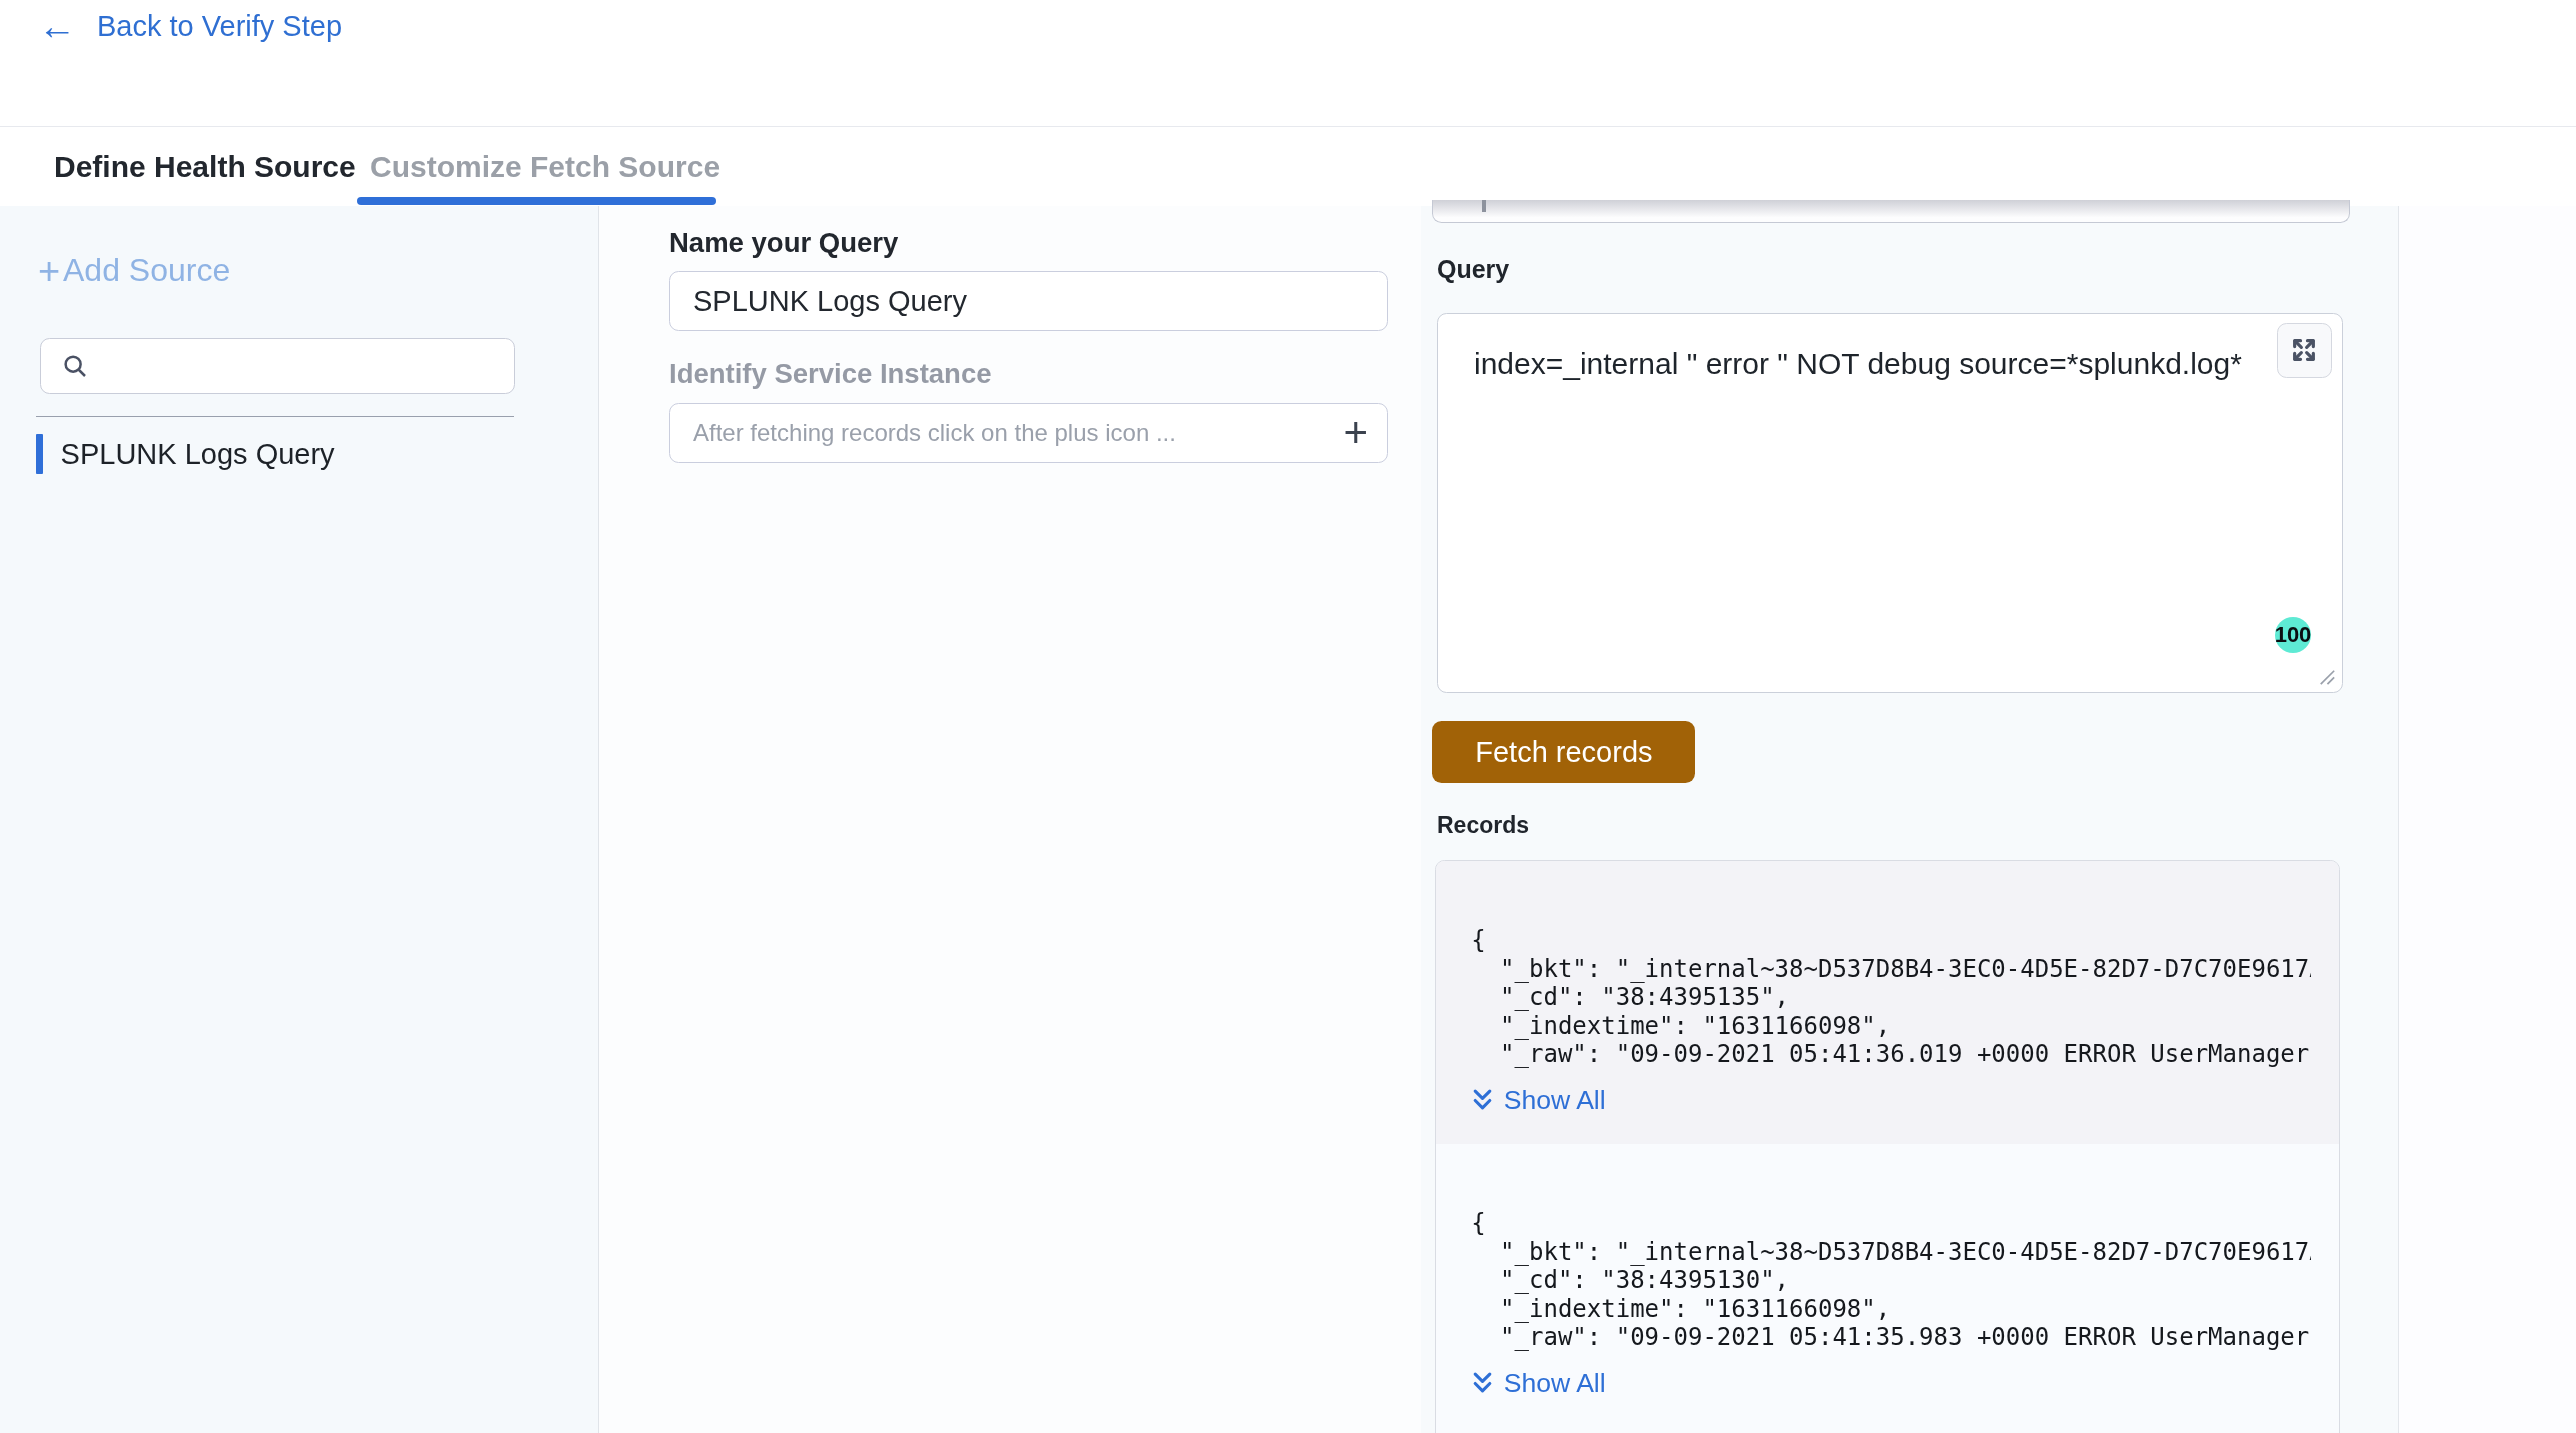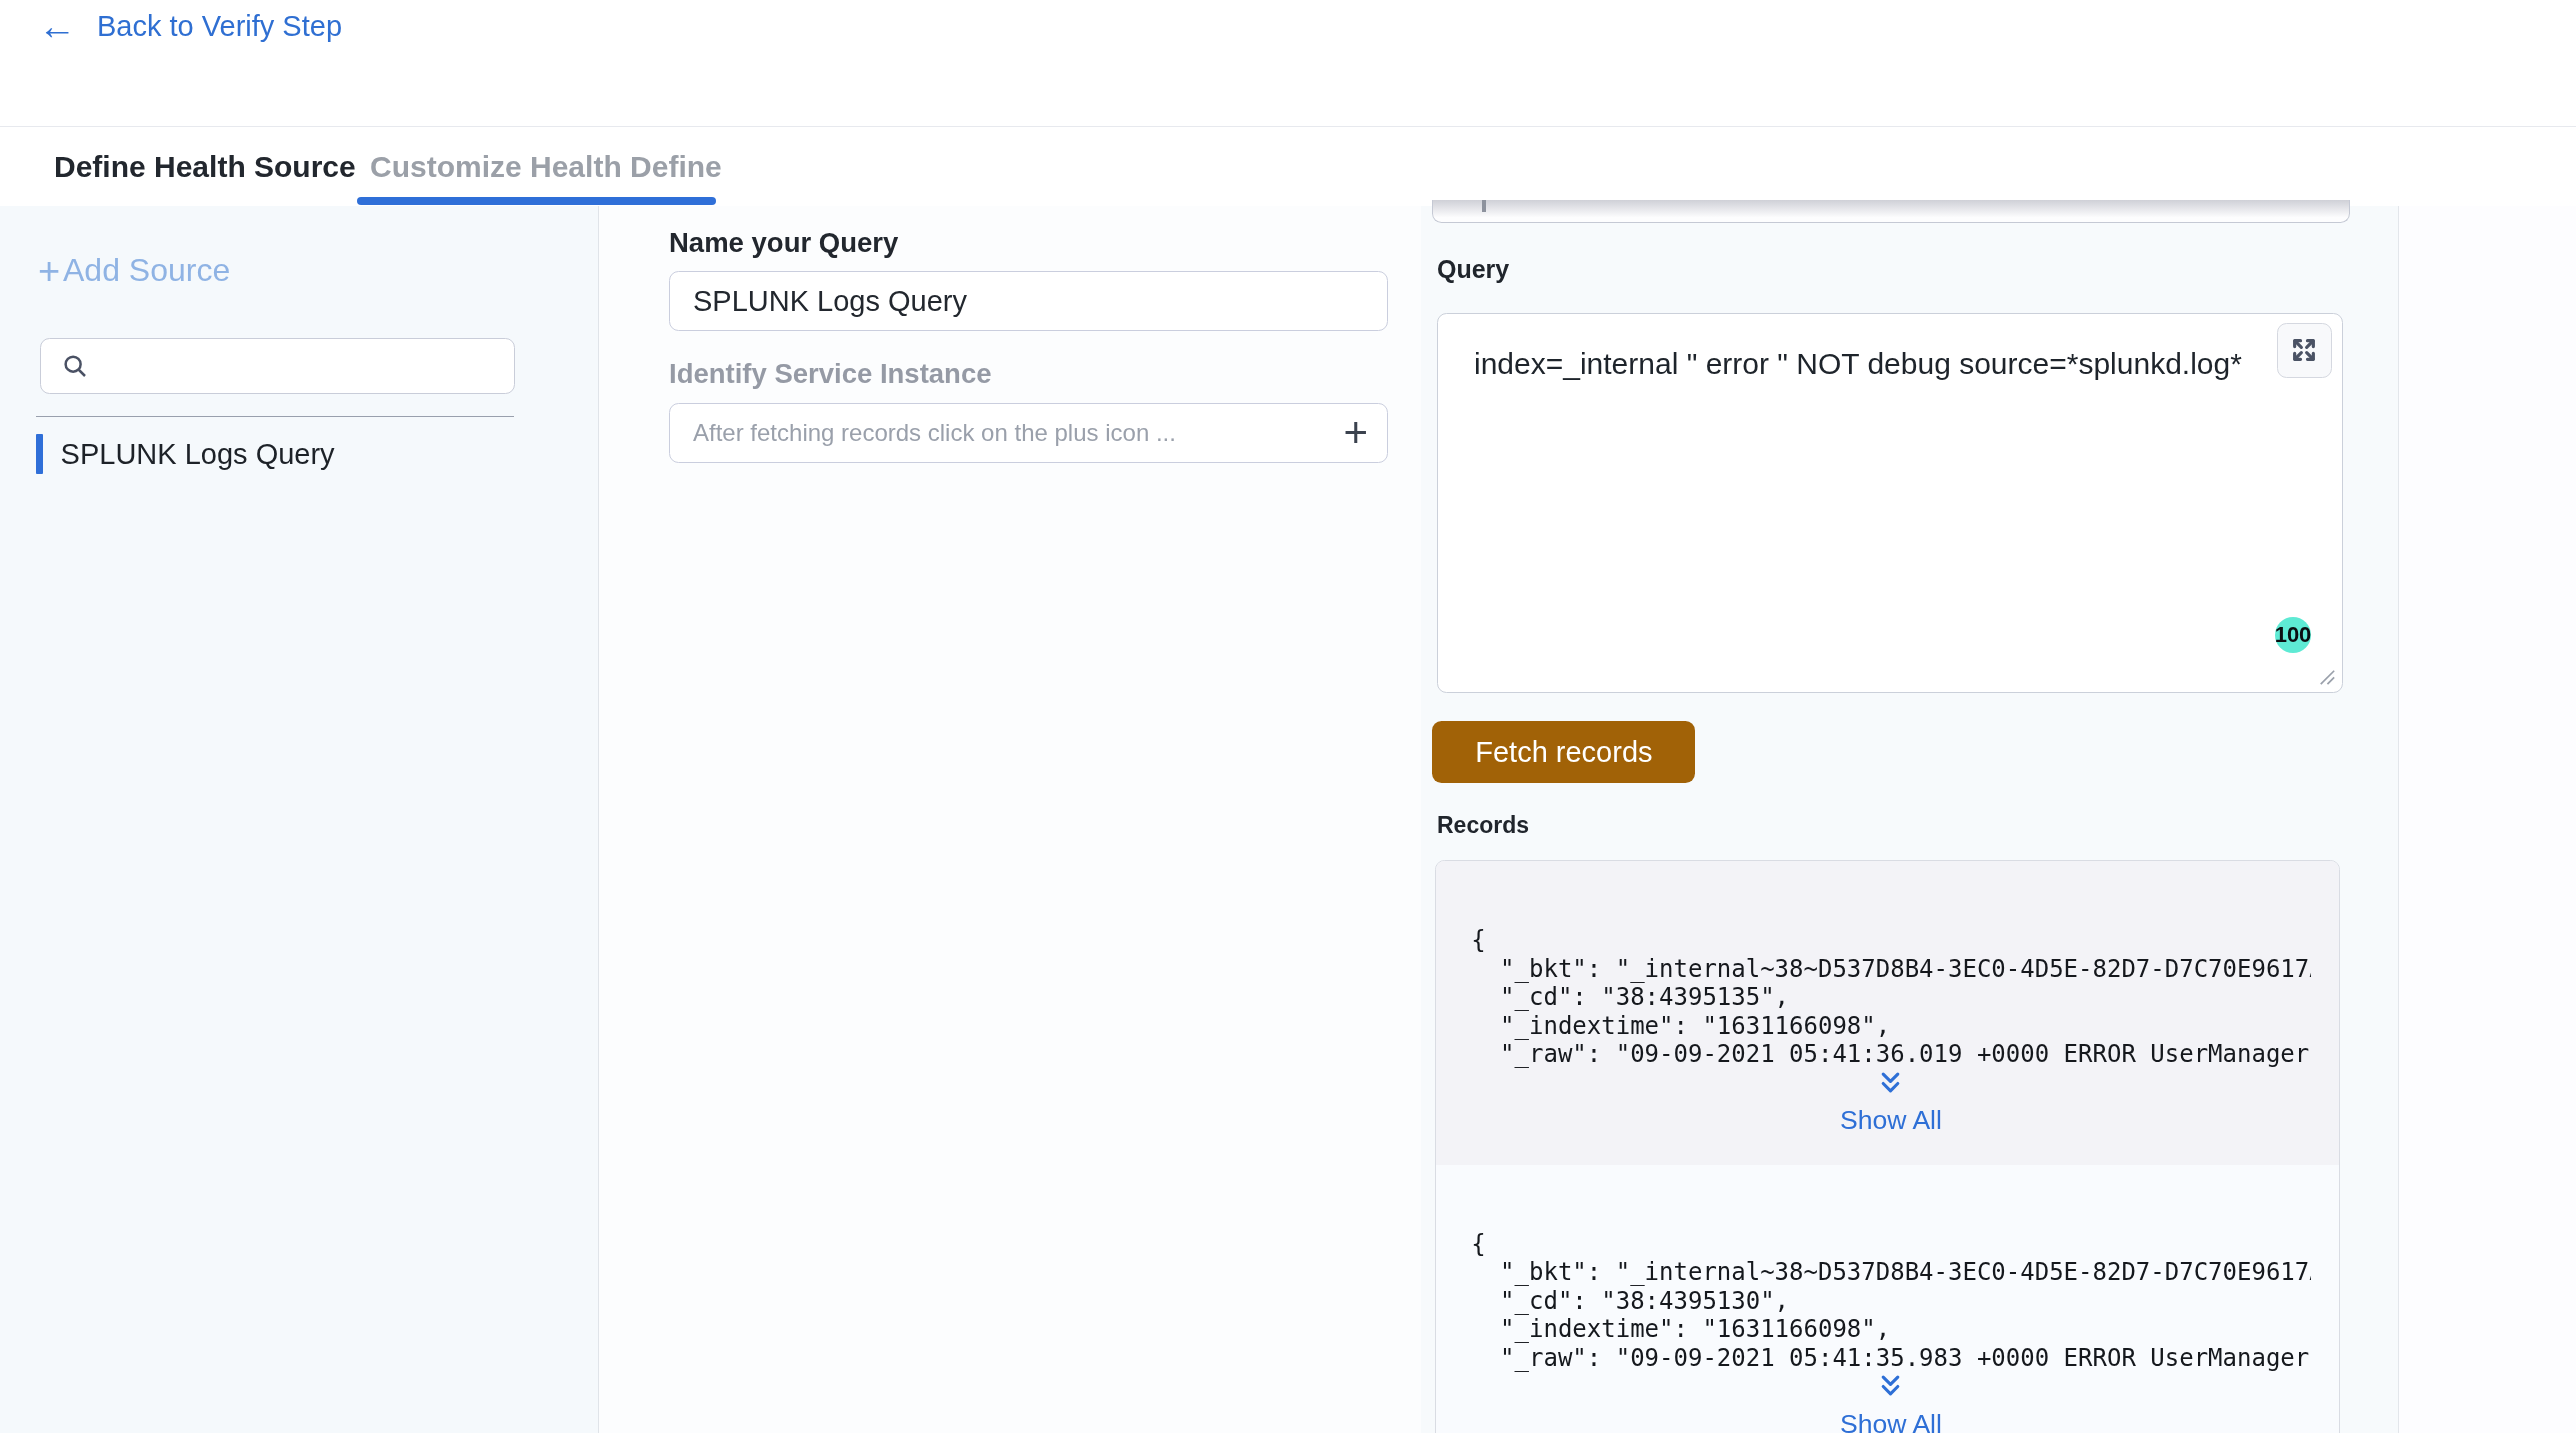--- a/index.html
+++ b/index.html
@@ -78,39 +78,39 @@
   .fetch-btn { position:absolute; left:11.4px; top:515px; width:263px; height:62px; background:#a16207;
     border:none; border-radius:9.5px; color:#ffffff; font-size:29px; font-weight:500;
     font-family:"Liberation Sans",sans-serif; cursor:pointer; }
   .lbl-records { position:absolute; left:16px; top:606px; font-size:23px; font-weight:600; color:#20252c; }
   .records-panel { position:absolute; left:14.2px; top:654px; width:905px; height:797px;
     border:1.9px solid #d9dce3; border-radius:9.5px; background:#f9fbfe; overflow:hidden; }
   .record-card { width:100%; padding:65px 28.5px 0 35px; }
   .record-card.odd { background:#f3f3f7; }
   .record-card .json-line { font-family:"DejaVu Sans Mono", monospace; font-size:24px; line-height:28.5px;
     color:#15181d; white-space:pre; overflow:hidden; }
-  .show-all { display:flex; align-items:center; gap:9.5px; margin-top:2px; padding-bottom:28.5px;
-    color:#2e6fd6; font-size:26.6px; font-weight:500; cursor:pointer;flex-direction:column; }
+  .show-all { display:flex; align-items:center; gap:9.5px; margin-top:16px; padding-bottom:28.5px;
+    color:#2e6fd6; font-size:26.6px; font-weight:500; cursor:pointer; }
   .record-card.even { padding-bottom:13.3px; }
 
   svg { display:block; }
 </style>
 </head>
 <body>
 
 <div class="app-header">
   <div class="back-link">
     <span class="back-arrow">←</span>
     <span>Back to Verify Step</span>
   </div>
 </div>
 
 <div class="tabbar">
   <div class="tab tab-define">Define Health Source</div>
-  <div class="tab tab-customize">Customize Health Define</div>
+  <div class="tab tab-customize">Customize Fetch Source</div>
   <div class="tab-underline"></div>
 </div>
 
 <div class="content">
 
   <div class="sidebar">
     <div class="add-query">
       <span class="plus">+</span>
       <span>Add Source</span>
     </div>

